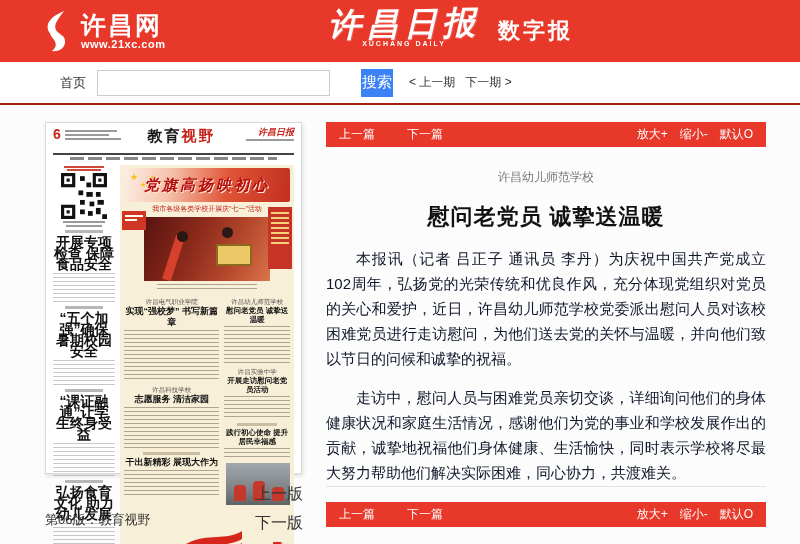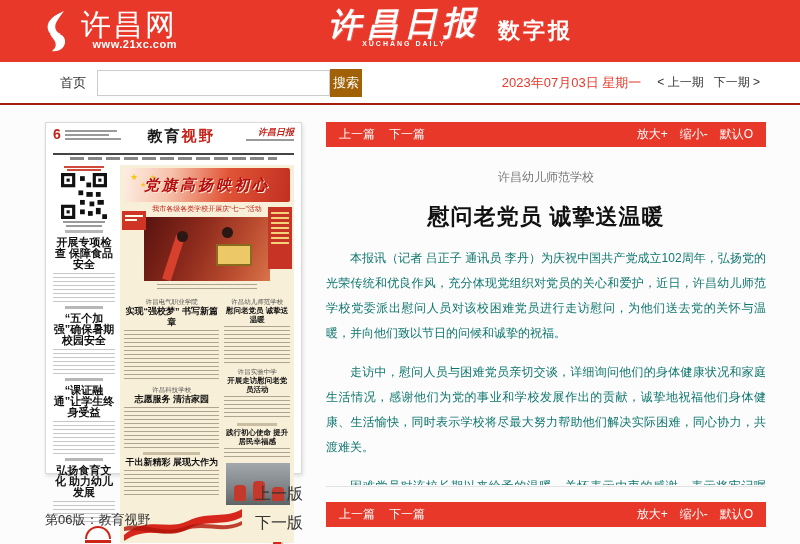--- a/index.html
+++ b/index.html
@@ -2,36 +2,36 @@
 <html><head>
 <meta charset="utf-8">
 <style>
   html,body{margin:0;padding:0;}
   body{width:800px;height:544px;overflow:hidden;position:relative;
        font-family:"Liberation Sans","DejaVu Sans",sans-serif;background:#fcfcfc;}
   
   .hdr{position:absolute;top:0;left:0;width:800px;height:62px;background:#e8382a;}
   .brand{position:absolute;left:42px;top:10px;display:flex;align-items:center;gap:9px;color:#fff;}
   .leaf{width:30px;height:42px;}
-  .brand-txt .cn{font-size:30px;font-weight:normal;letter-spacing:2px;line-height:26px;}
+  .brand-txt .cn{font-size:25px;font-weight:bold;letter-spacing:2px;line-height:26px;}
   .brand-txt .url{font-size:11px;font-weight:bold;letter-spacing:.5px;text-align:right;}
   .masthead{position:absolute;left:328px;top:6px;display:flex;align-items:center;gap:18px;color:#fff;}
   .mh-cn{font-size:33px;font-weight:bold;font-style:italic;letter-spacing:5px;transform:rotate(-1deg);
          text-shadow:1px 1px 0 rgba(255,255,255,.18);line-height:36px;}
   .mh-en{font-size:7px;letter-spacing:2px;text-align:center;margin-top:-2px;font-weight:bold;}
   .digital{font-size:22px;font-weight:bold;letter-spacing:3px;margin-top:8px;}
   
   .nav{position:absolute;top:62px;left:0;width:800px;height:43px;background:#fff;
        border-bottom:2px solid #a61c10;display:flex;align-items:center;box-sizing:border-box;}
   .nav-home{margin-left:60px;font-size:13px;color:#333;cursor:pointer;}
   .search-box{display:flex;align-items:center;margin-left:11px;}
   .search-input{width:233px;height:26px;border:1px solid #ccc;background:#fff;outline:none;
                 font-size:12px;padding:0 6px;box-sizing:border-box;}
-  .search-btn{height:28px;width:32px;background:#a16207;color:#fff;border:none;font-size:13px;
-              cursor:pointer;padding:0;}
+  .search-btn{height:28px;width:32px;background:#3b82f6;color:#fff;border:none;font-size:15px;
+              cursor:pointer;padding:0;margin-left:31px;}
   .nav-date{margin-left:auto;font-size:13px;color:#e8382a;}
   .issue-links{margin-left:16px;margin-right:40px;font-size:12px;color:#333;display:flex;gap:10px;}
   .issue-links span{cursor:pointer;}
   
   .thumb{position:absolute;left:45px;top:122px;width:257px;height:352px;background:#fff;
          border:1px solid #d9d9d9;box-shadow:1px 2px 4px rgba(0,0,0,.12);box-sizing:border-box;font-size:0;}
   .np-head{display:flex;align-items:flex-start;padding:5px 7px 2px 7px;height:22px;}
   .np-num{color:#c4231a;font-size:14px;font-weight:bold;line-height:12px;margin-right:4px;}
   .np-tiny{width:58px;}
   .bar{background:#9a9a9a;height:2px;margin:2px 0;}
@@ -41,21 +41,21 @@
   .np-mast{width:54px;text-align:right;}
   .np-mast .t{color:#c4231a;font-size:9px;font-weight:bold;font-style:italic;line-height:9px;}
   .np-rule{border-top:2px solid #444;margin:1px 7px 2px 7px;}
   .np-dash{height:3px;margin:1px 24px 2px 24px;background:
      repeating-linear-gradient(90deg,#888 0 14px,transparent 14px 18px);}
   .np-body{display:flex;gap:5px;padding:3px 7px;}
   .np-left{width:62px;}
   .qr{width:46px;height:46px;margin:2px auto;display:block;}
   .ft{background:repeating-linear-gradient(180deg,#8f8f8f 0 1px,transparent 1px 4px);opacity:.5;}
   .ft.cream{background:repeating-linear-gradient(180deg,#7d7260 0 1px,transparent 1px 4px);opacity:.6;}
-  .np-h{font-size:11px;font-weight:bold;color:#111;text-align:center;line-height:11px;margin:4px 0 3px 0;}
+  .np-h{font-size:14px;font-weight:bold;color:#111;text-align:center;line-height:11px;margin:4px 0 3px 0;}
   .kbar{height:3px;width:60%;margin:3px auto 2px auto;background:#b7b7b7;}
   .arc{width:22px;height:11px;border:2px solid #cc2418;border-bottom:none;
        border-radius:22px 22px 0 0;margin:3px 4px 1px auto;}
   .arcbar{height:3px;width:26px;background:#cc2418;margin:0 4px 0 auto;}
   .np-feature{flex:1;background:#f8efd8;position:relative;padding:3px 4px;box-sizing:border-box;}
   .banner{height:34px;border-radius:2px;background:linear-gradient(100deg,#fdeee4 0%,#f6c2ab 28%,#e05436 62%,#c22f20 100%);
           position:relative;display:flex;align-items:center;justify-content:center;}
   .banner-t{color:#b50e0e;font-size:15px;font-weight:bold;letter-spacing:3px;font-style:italic;
             text-shadow:1px 1px 0 #ffe9d8;text-align:center;}
   .star{position:absolute;color:#f6c514;font-size:9px;}
@@ -83,27 +83,27 @@
   
   .thumb-cap{position:absolute;left:45px;top:484px;width:258px;display:flex;align-items:center;font-size:13px;color:#333;}
   .thumb-cap .label{font-weight:normal;}
   .thumb-cap .links{margin-left:auto;display:flex;align-items:center;gap:8px;font-size:16px;flex-direction:column;}
   .thumb-cap .links span{cursor:pointer;}
   .pdf-ic{width:12px;height:14px;display:block;}
   
   .art-bar{position:absolute;left:326px;width:440px;height:25px;background:#e8382a;color:#fff;
            display:flex;align-items:center;font-size:12px;box-sizing:border-box;padding:0 13px;}
   .art-bar.top{top:122px;} .art-bar.bottom{top:502px;}
-  .art-bar .left{display:flex;gap:14px;} .art-bar .right{margin-left:auto;display:flex;gap:12px;}
+  .art-bar .left{display:flex;gap:32px;} .art-bar .right{margin-left:auto;display:flex;gap:12px;}
   .art-bar span{cursor:pointer;}
   .art-sep{position:absolute;left:326px;top:486px;width:440px;border-top:1px solid #e2e2e2;}
   .article{position:absolute;left:326px;top:147px;width:440px;height:338px;overflow:hidden;background:#fcfcfc;}
   .art-kicker{text-align:center;font-size:12px;color:#777;margin-top:22px;}
   .art-title{text-align:center;font-size:22px;font-weight:bold;color:#111;margin:16px 0 10px 0;letter-spacing:1px;}
-  .article p{font-size:12px;color:#0f766e;line-height:25px;text-align:justify;text-indent:2em;margin:14px 0;}
+  .article p{font-size:15px;color:#0f172a;line-height:25px;text-align:justify;text-indent:2em;margin:14px 0;}
 </style>
 </head>
 <body>
 
 <div class="hdr">
   <div class="brand">
     <svg class="leaf" viewBox="0 0 30 42">
       <path d="M22 1 C10 6 4 12 6 20 C8 26 14 27 19 24 C14 22 12 18 14 13 C16 9 19 5 22 1 Z" fill="#fff"></path>
       <path d="M8 24 C18 22 24 26 23 33 C22 39 16 42 10 41 C14 38 15 34 12 30 C10 27 9 26 8 24 Z" fill="#fff"></path>
     </svg>
@@ -120,21 +120,20 @@
     <div class="digital">数字报</div>
   </div>
 </div>
 
 <div class="nav">
   <span class="nav-home">首页</span>
   <div class="search-box">
     <input class="search-input" value="" style="">
     <button class="search-btn">搜索</button>
   </div>
-  <span class="nav-date">2023年07月03日 星期一</span>
   <div class="issue-links">
     <span>&lt; 上一期</span>
     <span>下一期 &gt;</span>
   </div>
 </div>
 
 <div class="thumb">
   <div class="np-head">
     <div class="np-num">6</div>
     <div class="np-tiny">

